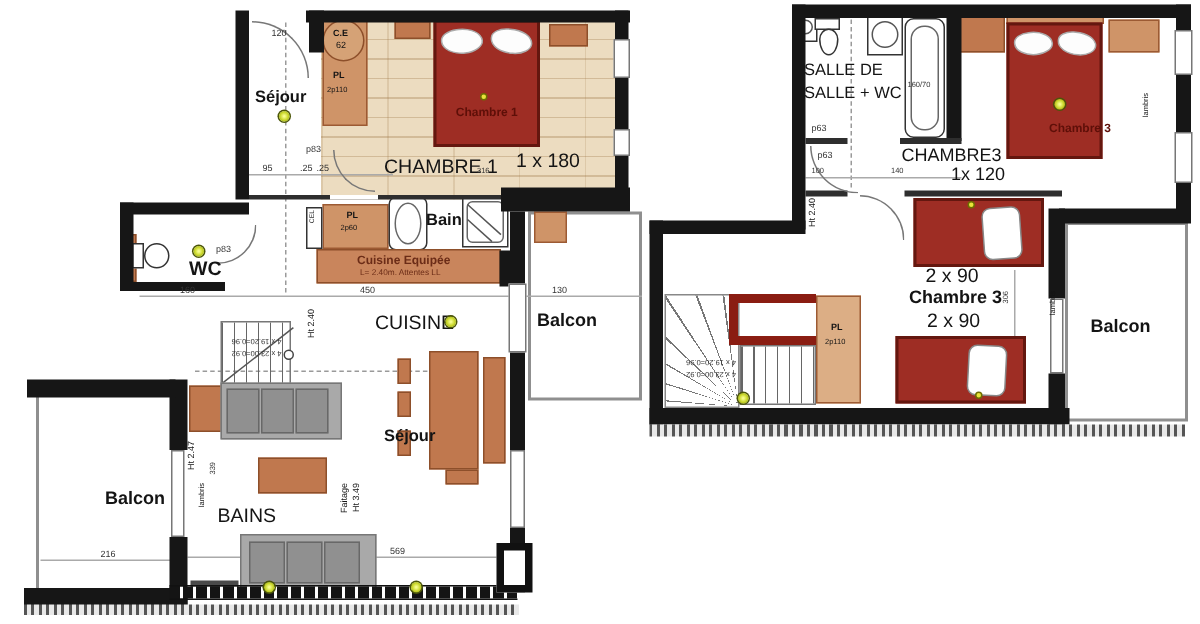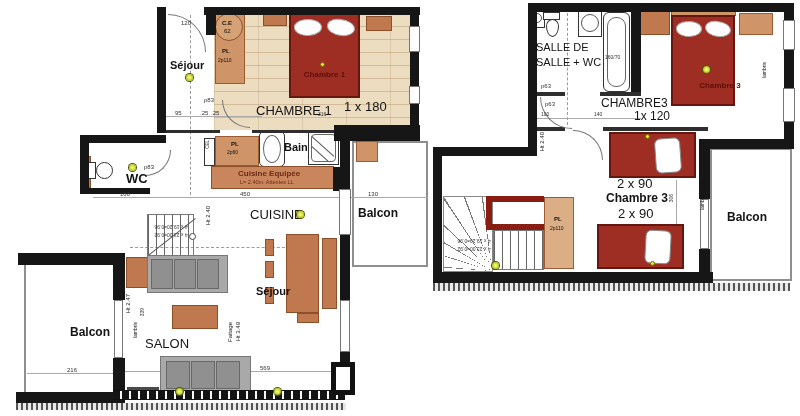--- a/index.html
+++ b/index.html
@@ -167,21 +167,21 @@
     <div class="lbl" style="left:126px;top:172px;font-size:13px;font-weight:bold;">WC</div>
     <div class="dim" style="left:144px;top:164px;">p83</div>
     <div class="dim" style="left:120px;top:191px;">160</div>
     <div class="lbl" style="left:284px;top:142px;font-size:11px;font-weight:bold;">Bain</div>
     <div class="dim" style="left:240px;top:191px;">450</div>
     <div class="dim" style="left:368px;top:191px;">130</div>
     <div class="lbl" style="left:250px;top:208px;font-size:13px;">CUISINE</div>
     <div class="lbl" style="left:358px;top:207px;font-size:12px;font-weight:bold;">Balcon</div>
     <div class="lbl" style="left:70px;top:326px;font-size:12px;font-weight:bold;">Balcon</div>
     <div class="dim" style="left:67px;top:367px;">216</div>
-    <div class="lbl" style="left:145px;top:337px;font-size:13px;">SALON</div>
+    <div class="lbl" style="left:145px;top:337px;font-size:13px;">BAINS</div>
     <div class="lbl vt" style="left:125px;top:294px;font-size:6px;">Ht 2.47</div>
     <div class="lbl vt" style="left:133px;top:322px;font-size:5px;">lambris</div>
     <div class="dim vt" style="left:140px;top:308px;font-size:5px;">339</div>
     <div class="lbl" style="left:256px;top:286px;font-size:11px;font-weight:bold;">Séjour</div>
     <div class="lbl vt" style="left:227px;top:322px;font-size:6px;">Faitage</div>
     <div class="lbl vt" style="left:235px;top:322px;font-size:6px;">Ht 3.49</div>
     <div class="dim" style="left:260px;top:365px;">569</div>
 
     <div class="light" style="left:186px;top:74px;"></div>
     <div class="light" style="left:129px;top:164px;"></div>

